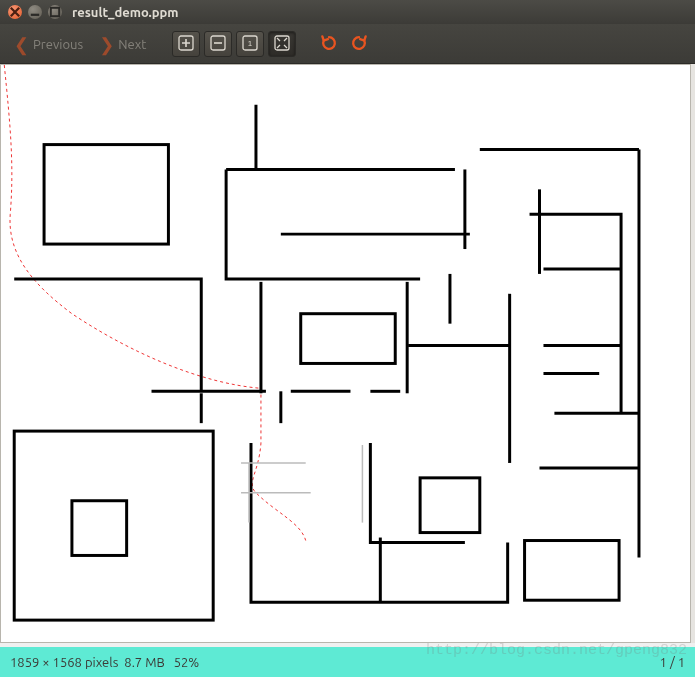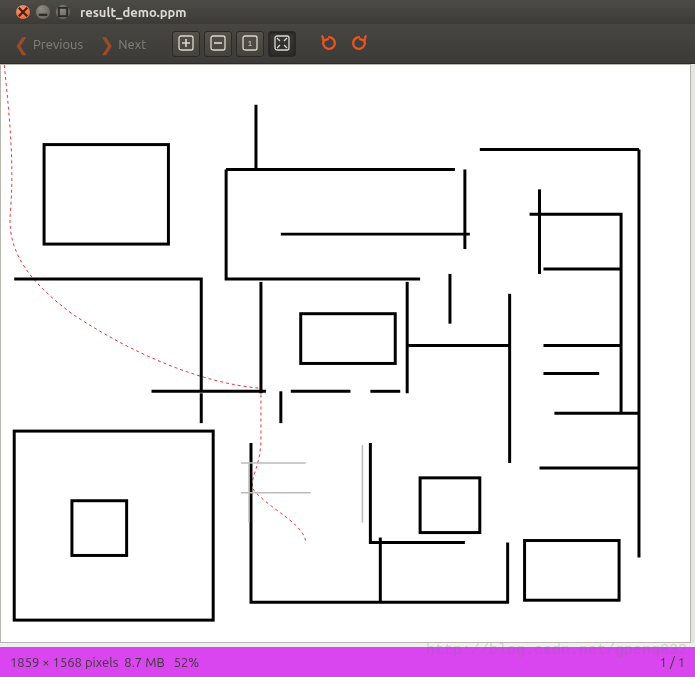--- a/index.html
+++ b/index.html
@@ -10,21 +10,21 @@
     font-size: 13px;
     background: #f0f0f0;
     overflow: hidden;
     position: relative;
   }
   .titlebar {
     height: 24px;
     background: linear-gradient(#4c4b46, #3c3b37);
     display: flex;
     align-items: center;
-    padding: 0 16px;
+    padding: 0 8px;
     color: #dfdbd2;
   }
   .window-controls { display: flex; gap: 6px; margin-right: 10px; }
   .wbtn {
     width: 14px; height: 14px; border-radius: 50%;
     display:flex; align-items:center; justify-content:center;
     font-size:9px; color:#3a3a3a;
   }
   .wbtn.close { background: radial-gradient(circle at 35% 30%, #f79674, #e55c2b); }
   .wbtn.min, .wbtn.max { background: radial-gradient(circle at 35% 30%, #8f8b82, #5f5b52); }
@@ -62,21 +62,21 @@
   }
   .rotbtn svg { width:20px; height:20px; }
   .canvas-wrap {
     position:absolute; left:0; right:4px; top:64px; bottom:34px;
     background:#fff; border:1px solid #b8b5ad;
     overflow:hidden;
   }
   .canvas-wrap svg { width:100%; height:100%; display:block; }
   .statusbar {
     position:absolute; left:0; right:0; bottom:0;
-    height:30px; background:#d946ef;
+    height:30px; background:#5eead4;
     display:flex; align-items:center;
     padding:0 10px;
     font-size:13px; color:#3c3b37;
   }
   .statusbar .right { margin-left:auto;text-align:right; }
   .watermark {
     position:absolute; right:8px; bottom:18px;
     color:rgba(120,120,120,.25); font-size:15px;
     font-family: "Courier New", monospace;
     pointer-events:none;

